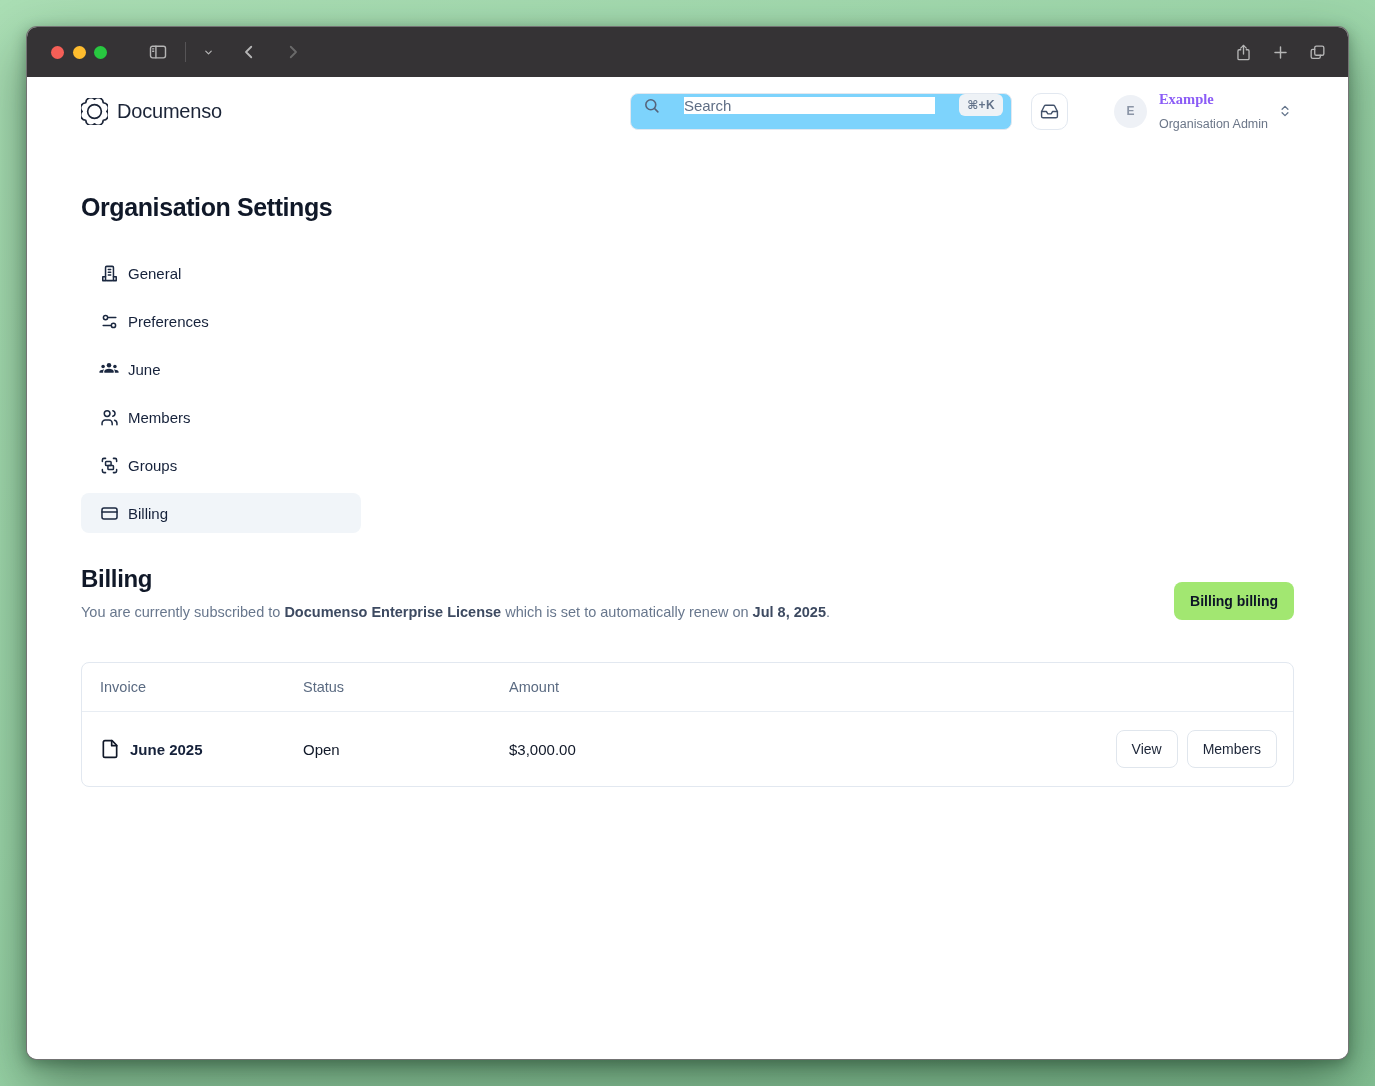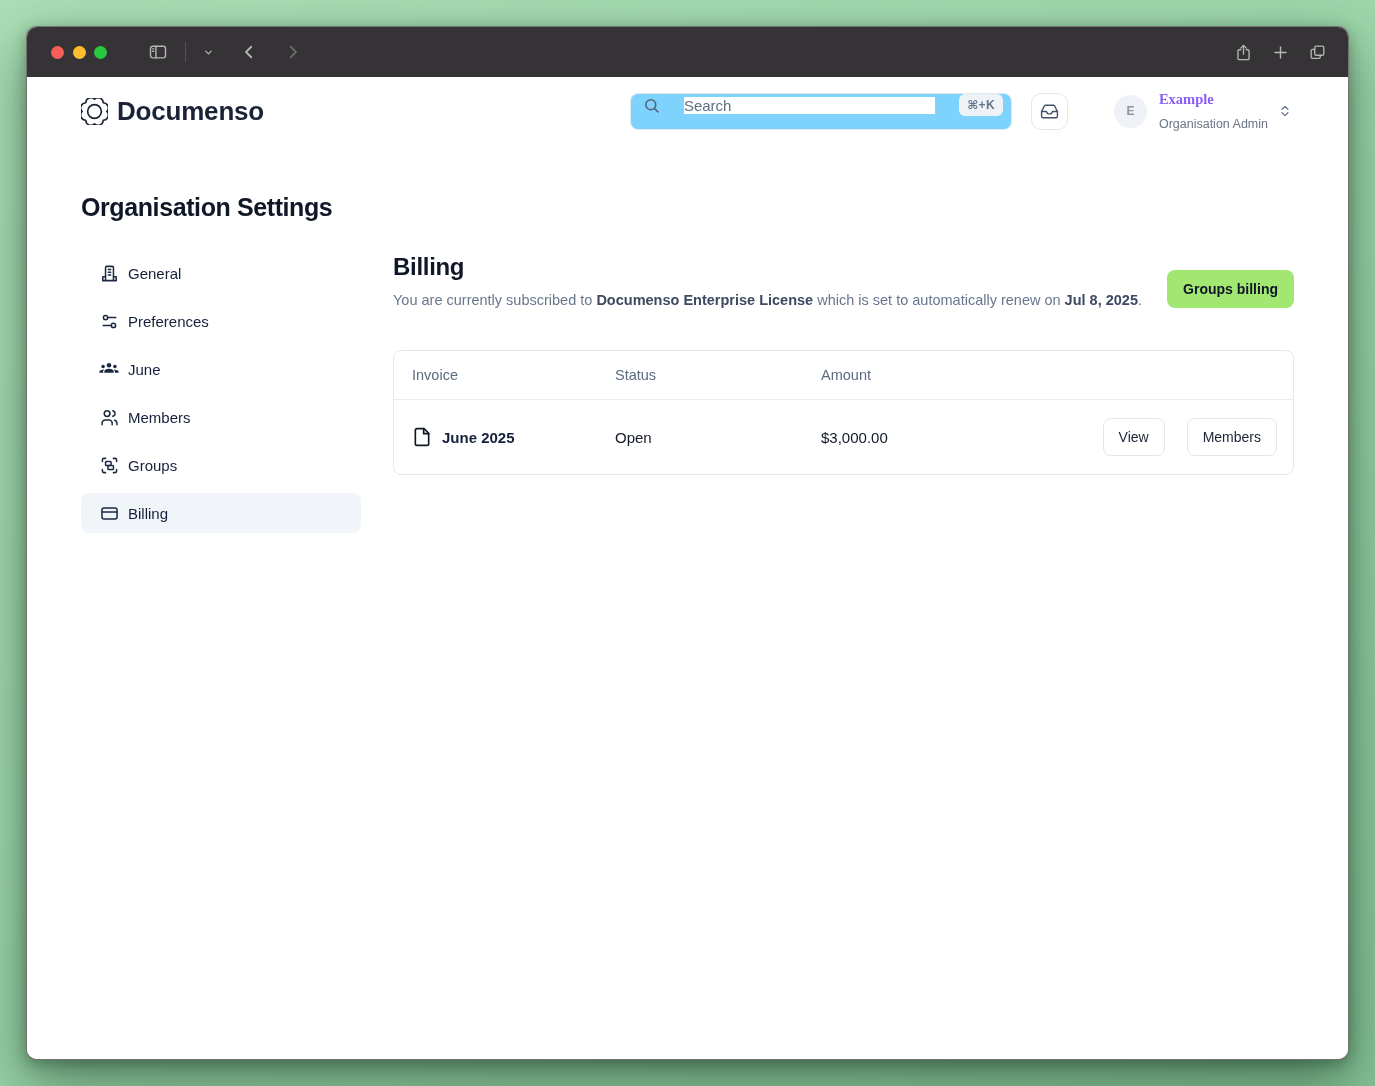--- a/index.html
+++ b/index.html
@@ -46,21 +46,21 @@
 
   
   .content { background: #fff; height: 984px; }
   .app-header {
     height: 68px;
     display: flex;
     align-items: center;
     padding: 0 56px 0 54px;
   }
   .brand { display: flex; align-items: center; gap: 9px; color: #1b2437; }
-  .brand-name { font-size: 26px; font-weight: 700; letter-spacing: -0.2px; }
+  .brand-name { font-size: 20px; font-weight: 400; letter-spacing: -0.2px; }
   .header-spacer { flex: 1; }
   .search-box {
     width: 382px; height: 37px;
     border: 1px solid #e2e8f0;
     border-radius: 8px;
     display: flex; align-items: center;
     padding: 0 8px 12px 12px;
     gap: 24px;
     background: #7dd3fc;
     color: #64748b;
@@ -114,20 +114,21 @@
     font-weight: 700;
     letter-spacing: -0.4px;
     color: #101828;
     margin: 48px 54px 0;
   }
   .layout {
     display: flex;
     gap: 32px;
     padding: 0 54px;
     margin-top: 31px;
+    flex-direction: column;
   }
 
   
   .settings-nav { width: 280px; flex-shrink: 0; display: flex; flex-direction: column; gap: 8px; }
   .nav-item {
     height: 40px;
     display: flex; align-items: center;
     gap: 9px;
     padding: 0 18px;
     border-radius: 8px;
@@ -181,21 +182,21 @@
     align-items: center;
     padding: 0 16px 0 18px;
   }
   .invoice-head { height: 49px; border-bottom: 1px solid #e8edf3; }
   .col-label { font-size: 14.5px; font-weight: 500; color: #5b6b82; }
   .invoice-row { height: 74px; }
   .cell-invoice { display: flex; align-items: center; gap: 10px; color: #101828; }
   .cell-invoice .file-ic { color: #101828; display: flex; }
   .invoice-name { font-size: 15px; font-weight: 700; color: #15213a; }
   .cell-status, .cell-amount { font-size: 15px; color: #101828; }
-  .cell-actions { display: flex; gap: 22px; justify-content: flex-end; }
+  .cell-actions { display: flex; gap: 9px; justify-content: flex-end; }
   .ghost-btn {
     height: 38px;
     padding: 0 15px;
     background: #fff;
     border: 1px solid #e0e6ed;
     border-radius: 8px;
     font-family: inherit;
     font-size: 14px;
     font-weight: 500;
     color: #1b2437;
@@ -384,21 +385,21 @@
           <span class="nav-label">Billing</span>
         </div>
       </nav>
 
       <main class="main">
         <div class="section-header">
           <div>
             <h2 class="section-heading">Billing</h2>
             <p class="section-desc"><span>You are currently subscribed to </span><strong>Documenso Enterprise License</strong><span> which is set to automatically renew on </span><strong>Jul 8, 2025</strong><span>.</span></p>
           </div>
-          <button class="manage-btn">Groups billing</button>
+          <button class="manage-btn">Billing billing</button>
         </div>
 
         <div class="invoice-card">
           <div class="invoice-grid-row invoice-head">
             <span class="col-label">Invoice</span>
             <span class="col-label">Status</span>
             <span class="col-label">Amount</span>
             <span></span>
           </div>
           <div class="invoice-grid-row invoice-row">

